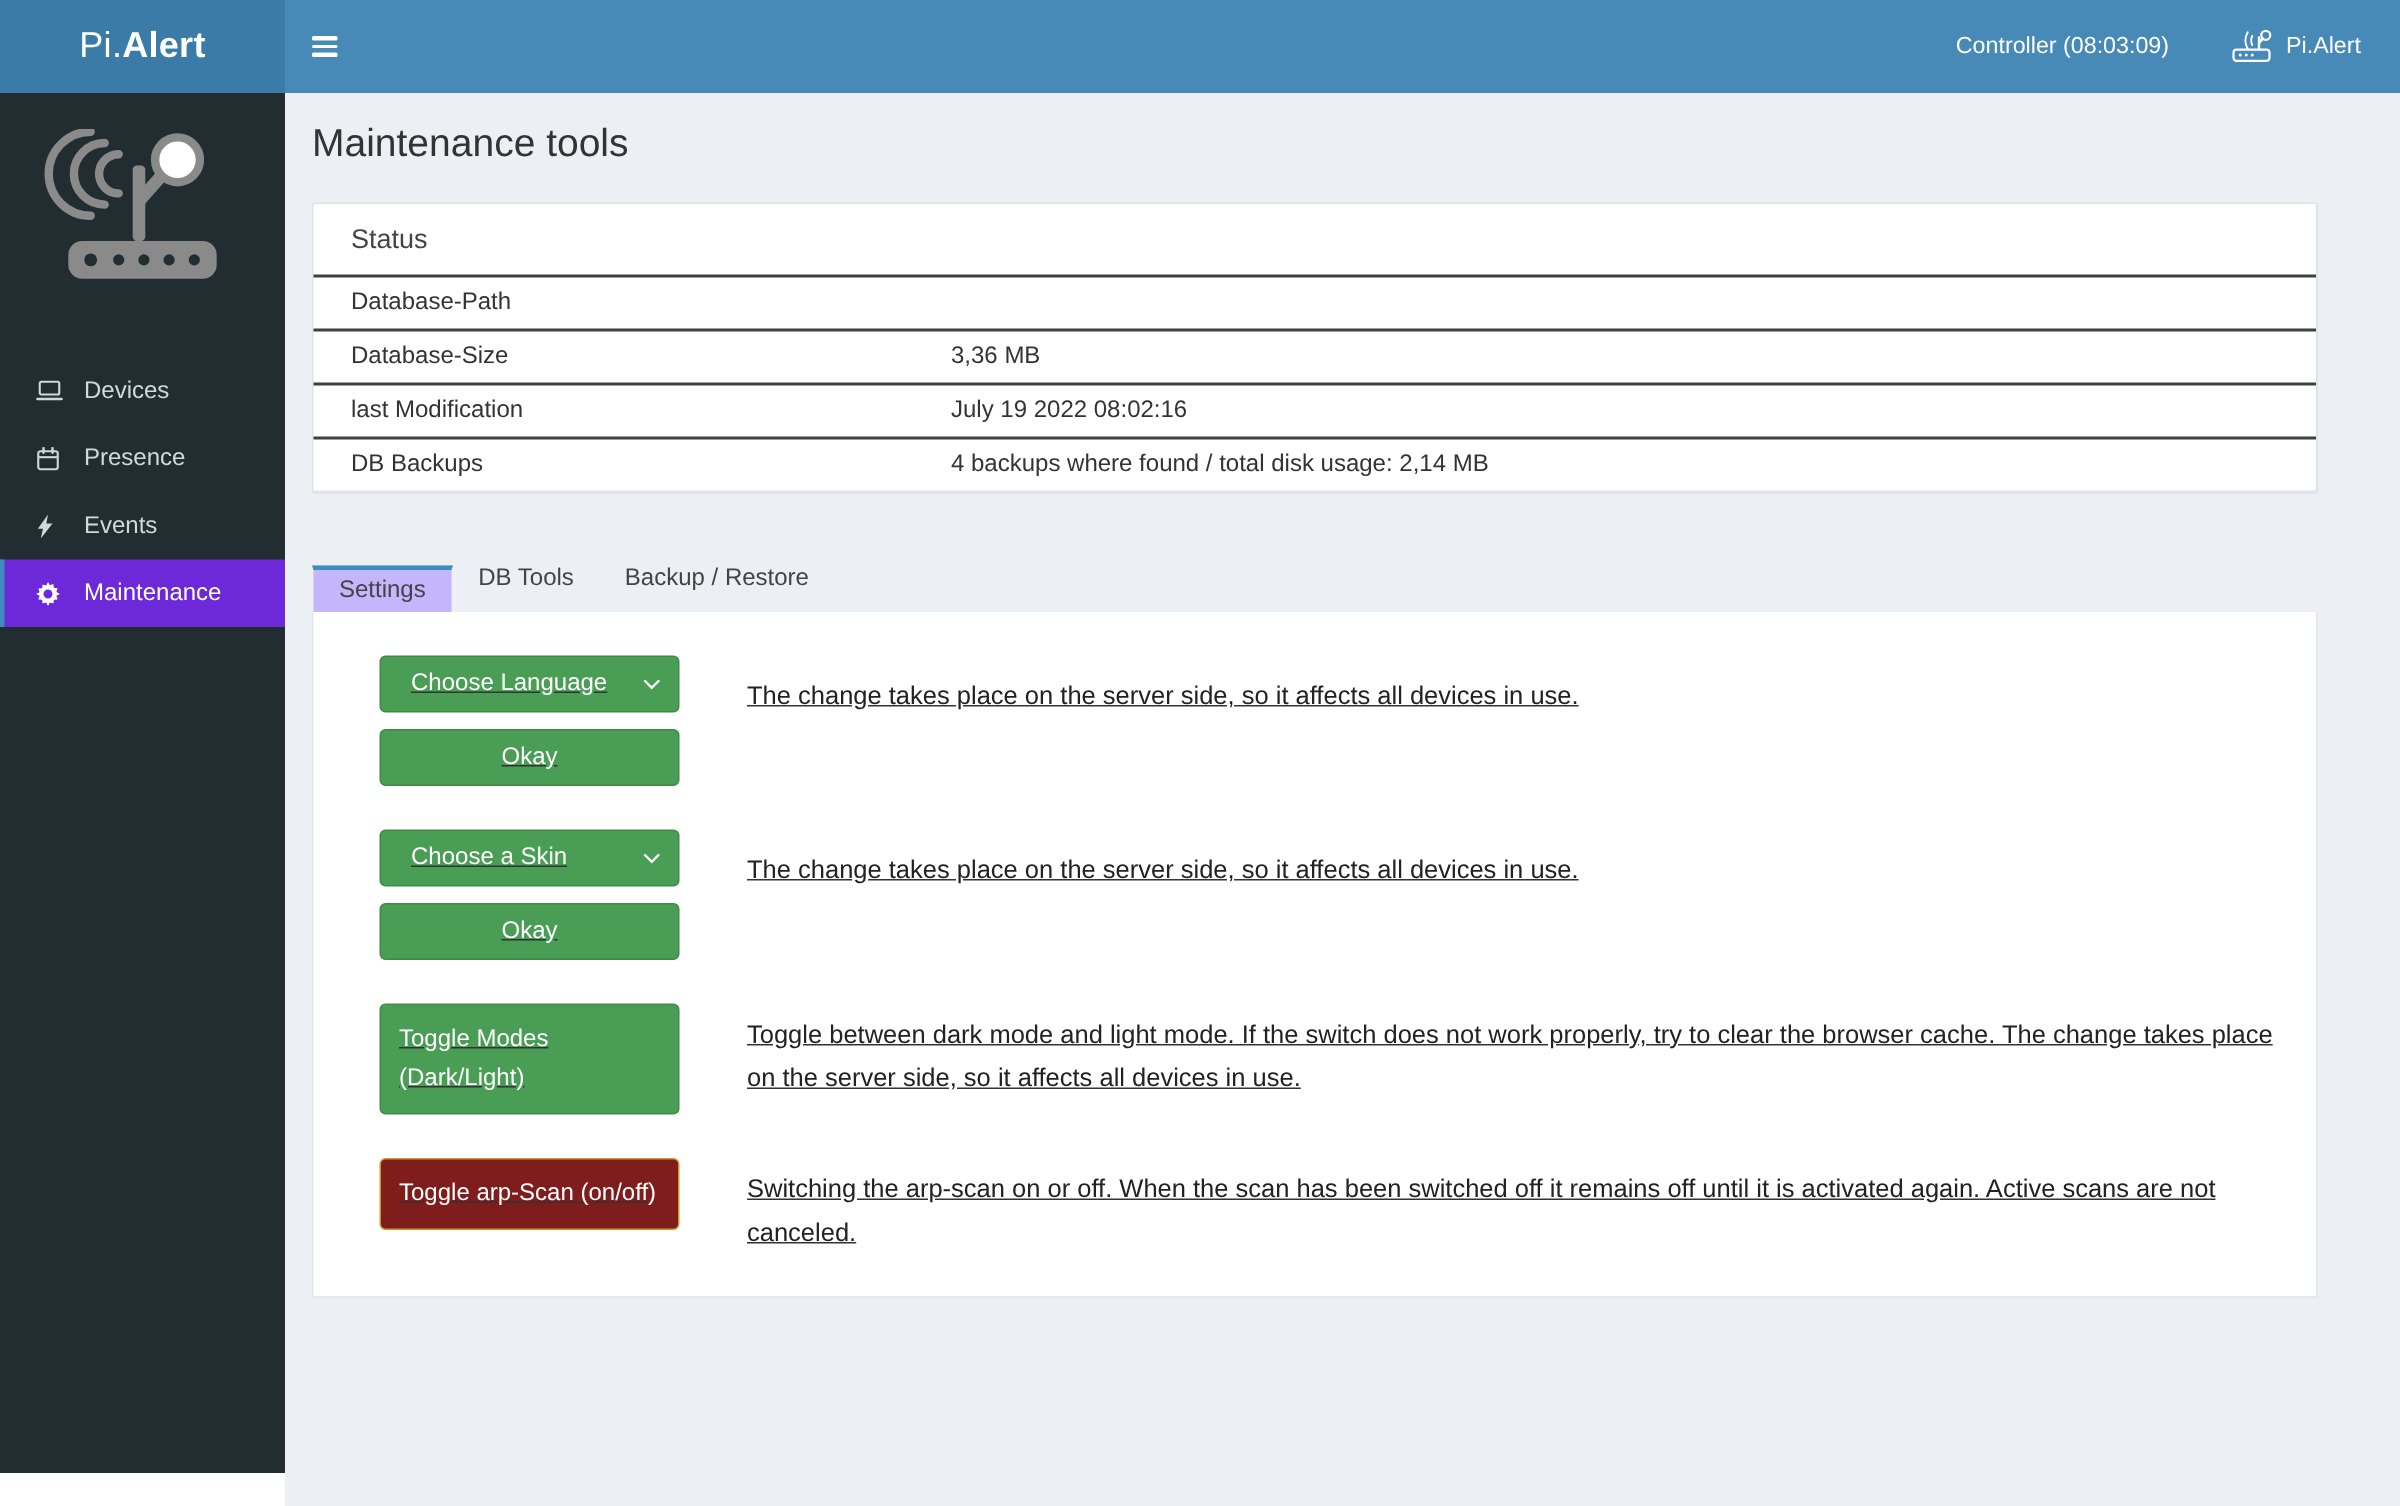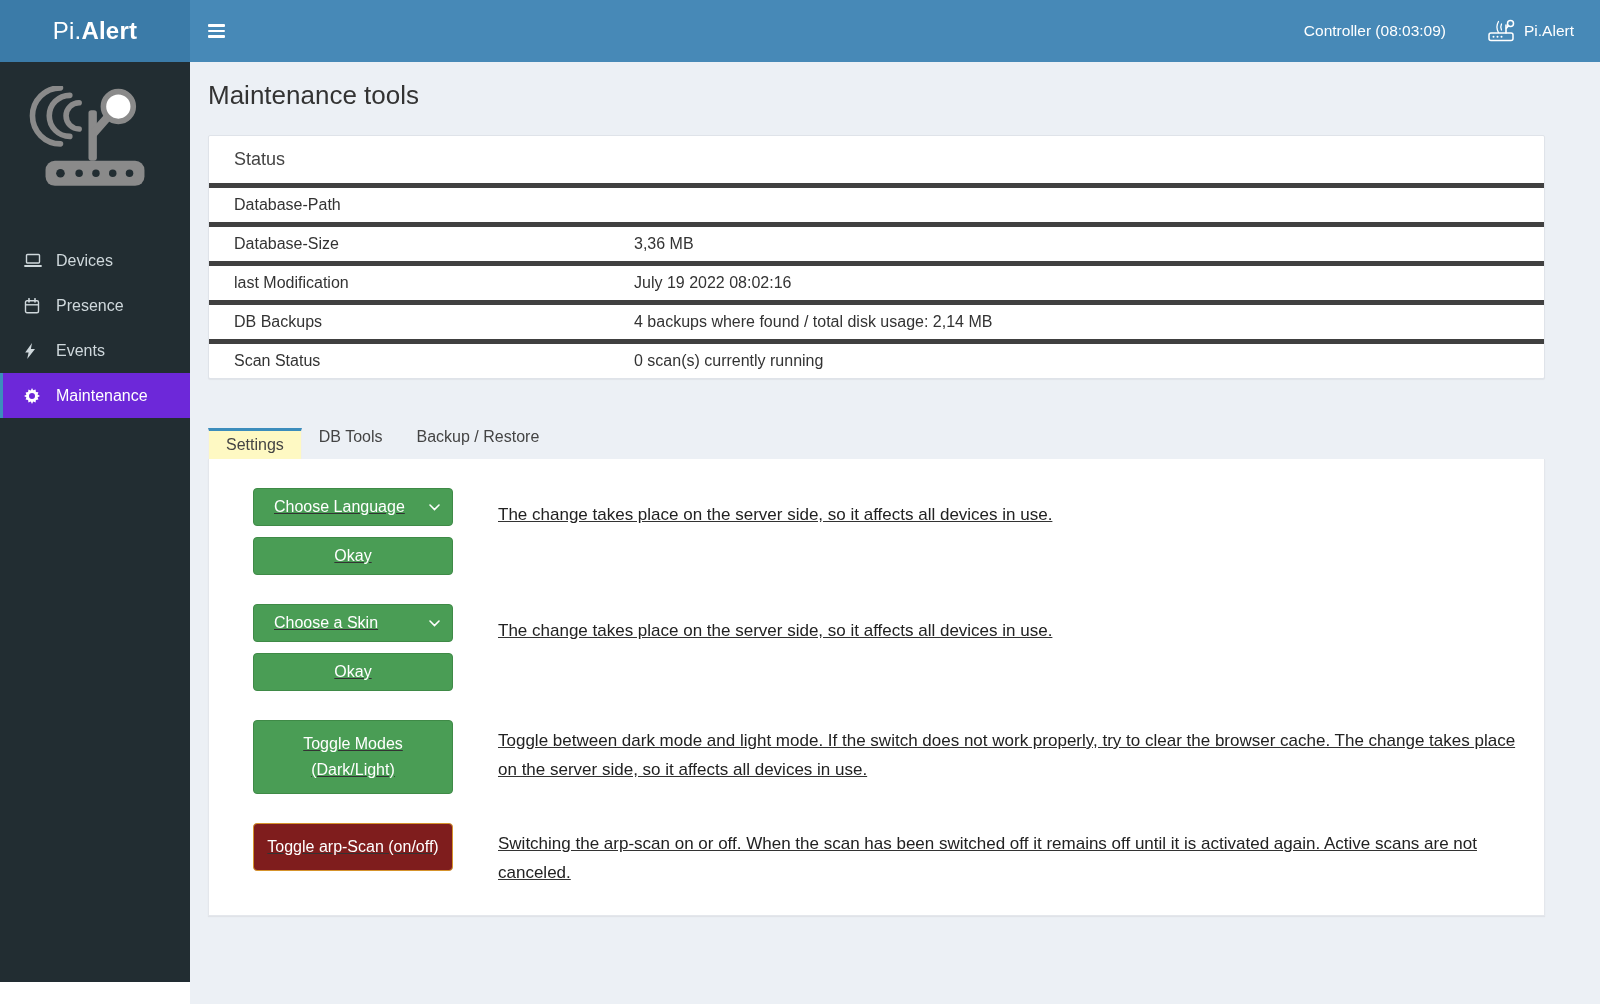--- a/index.html
+++ b/index.html
@@ -59,32 +59,32 @@
   .content { grid-column:2; grid-row:2; padding:14px 55px 0 18px; overflow:hidden; }
   h1.page-title { font-size:26px; font-weight:500; color:#333; margin:4px 0 24px; }
   .card {
     background:#fff; border:1px solid #dfe3e9; border-radius:2px;
     box-shadow:0 1px 1px rgba(0,0,0,.05);
     margin-bottom:33px;
   }
   .card-title { padding:13px 25px; font-size:18px; color:#444; }
   .srow {
     display:grid; grid-template-columns:400px 1fr;
-    padding:7px 25px; border-top:5px solid #404040;
+    padding:7px 25px; border-top:2px solid #404040;
     font-size:16px; color:#333; line-height:20px;
   }
   
   .tabs { display:flex; height:47px; }
   .tab {
     display:flex; align-items:center; padding:0 17px;
     font-size:16px; color:#444; cursor:pointer;
     border-top:3px solid transparent;
   }
   .tab.active {
-    background:#fef9c3; border-top:3px solid #3c8dbc;
+    background:#c4b5fd; border-top:3px solid #3c8dbc;
     border-left:1px solid #eee; border-right:1px solid #eee;margin-top:16px;
   }
   
   .panel {
     background:#fff; border:1px solid #e4e7ec; border-top:none;
     padding:29px 21px 28px 44px;
     box-shadow:0 1px 1px rgba(0,0,0,.05);
     text-decoration:underline;
   }
   .setting-row {
@@ -100,21 +100,21 @@
   .g-select {
     height:38px; background:#4a9d55; border:1px solid #3f8a47;
     display:flex; align-items:center; justify-content:space-between;
     padding:0 12px 0 20px;
   }
   .g-btn {
     height:38px; background:#4a9d55; border:1px solid #3f8a47;
     display:flex; align-items:center; justify-content:center;
   }
   .toggle-btn {
-    border:none; padding:10px 12px; line-height:26px; text-align:center;
+    border:none; padding:10px 12px; line-height:26px; text-align:left;
   }
   .toggle-btn.green { background:#4a9d55; border:1px solid #3f8a47; }
   .toggle-btn.orange { background:#7f1d1d; border:1px solid #d6942c; }
   .desc { font-size:17px; line-height:29px; color:#222; padding-top:12px; }
   .desc.tight { padding-top:6px; }
   .chev { display:flex; align-items:center; }
 </style>
 </head>
 <body>
 
@@ -220,24 +220,20 @@
         <span>3,36 MB</span>
       </div>
       <div class="srow">
         <span>last Modification</span>
         <span>July 19 2022 08:02:16</span>
       </div>
       <div class="srow">
         <span>DB Backups</span>
         <span>4 backups where found / total disk usage: 2,14 MB</span>
       </div>
-      <div class="srow">
-        <span>Scan Status</span>
-        <span>0 scan(s) currently running</span>
-      </div>
     </section>
 
     <div class="tabs">
       <div class="tab active">Settings</div>
       <div class="tab">DB Tools</div>
       <div class="tab">Backup / Restore</div>
     </div>
 
     <section class="panel">
 

